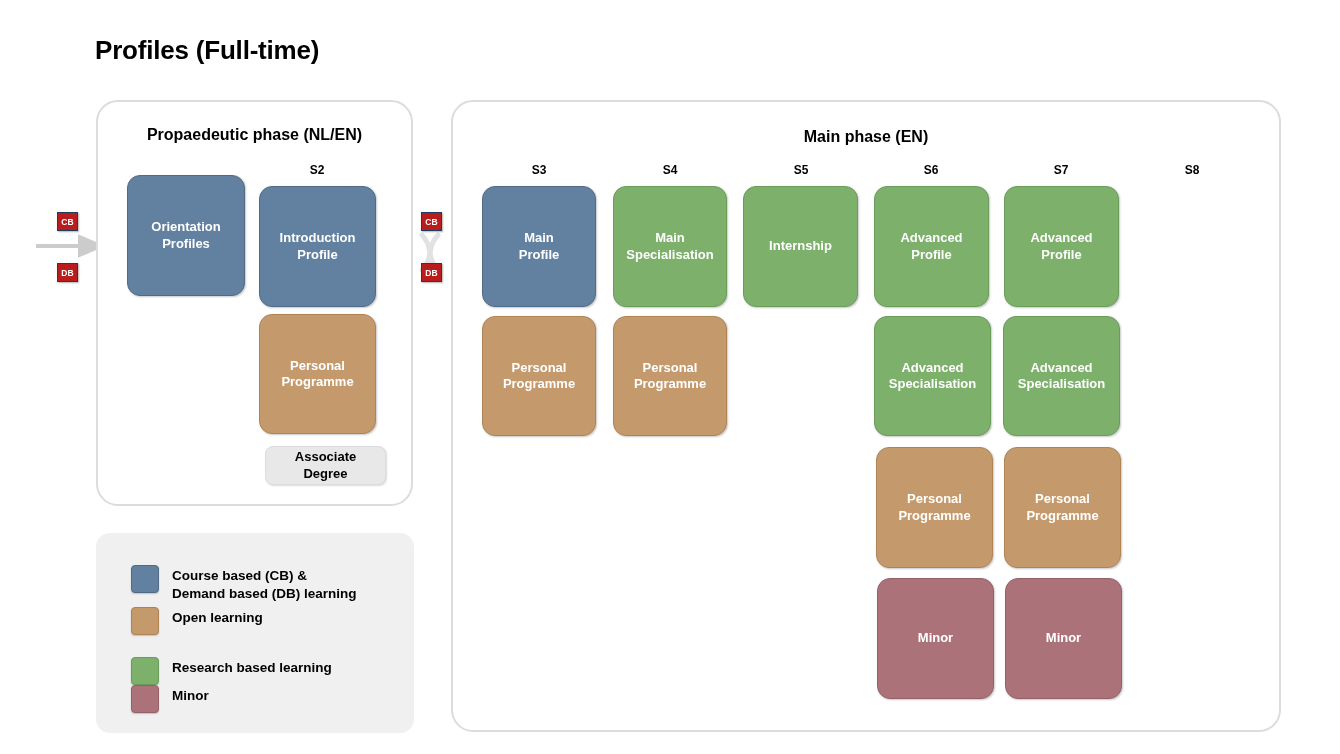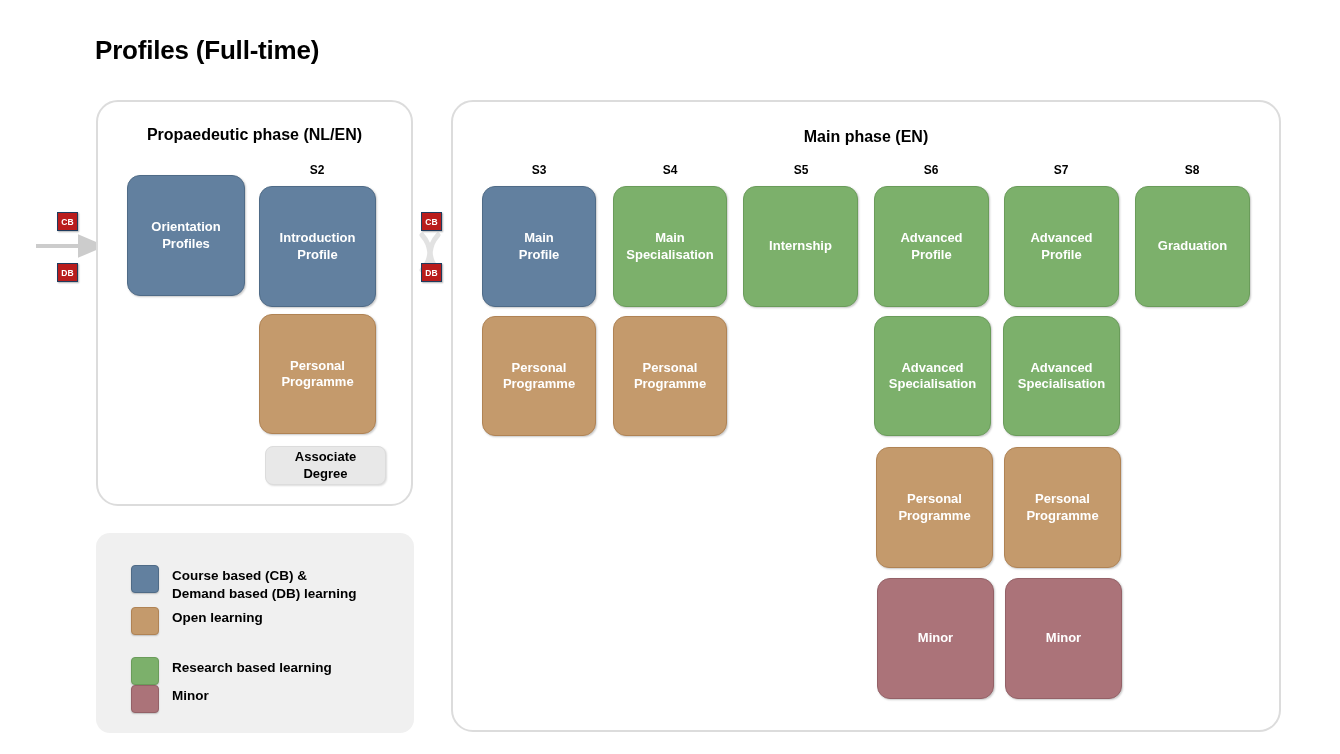--- a/index.html
+++ b/index.html
@@ -152,21 +152,20 @@
   <div class="abs box green" style="left:874px;top:186px;width:115px;height:121px;">Advanced<br>Profile</div>
   <div class="abs box green" style="left:874px;top:316px;width:117px;height:120px;">Advanced<br>Specialisation</div>
   <div class="abs box tan" style="left:876px;top:447px;width:117px;height:121px;">Personal<br>Programme</div>
   <div class="abs box mauve" style="left:877px;top:578px;width:117px;height:121px;">Minor</div>
 
   <div class="abs box green" style="left:1004px;top:186px;width:115px;height:121px;">Advanced<br>Profile</div>
   <div class="abs box green" style="left:1003px;top:316px;width:117px;height:120px;">Advanced<br>Specialisation</div>
   <div class="abs box tan" style="left:1004px;top:447px;width:117px;height:121px;">Personal<br>Programme</div>
   <div class="abs box mauve" style="left:1005px;top:578px;width:117px;height:121px;">Minor</div>
 
-  <div class="abs box green" style="left:1135px;top:186px;width:115px;height:121px;">Graduation</div>
 
   <div class="abs" id="legend-panel">
     <div class="legend-row" style="left:35px;top:74px;width:265px;">
       <span class="legend-swatch tan"></span>
       <span class="legend-text">Open learning</span>
     </div>
     <div class="legend-row" style="left:35px;top:32px;width:265px;">
       <span class="legend-swatch blue"></span>
       <span class="legend-text">Course based (CB) &amp;<br>Demand based (DB) learning</span>
     </div>

